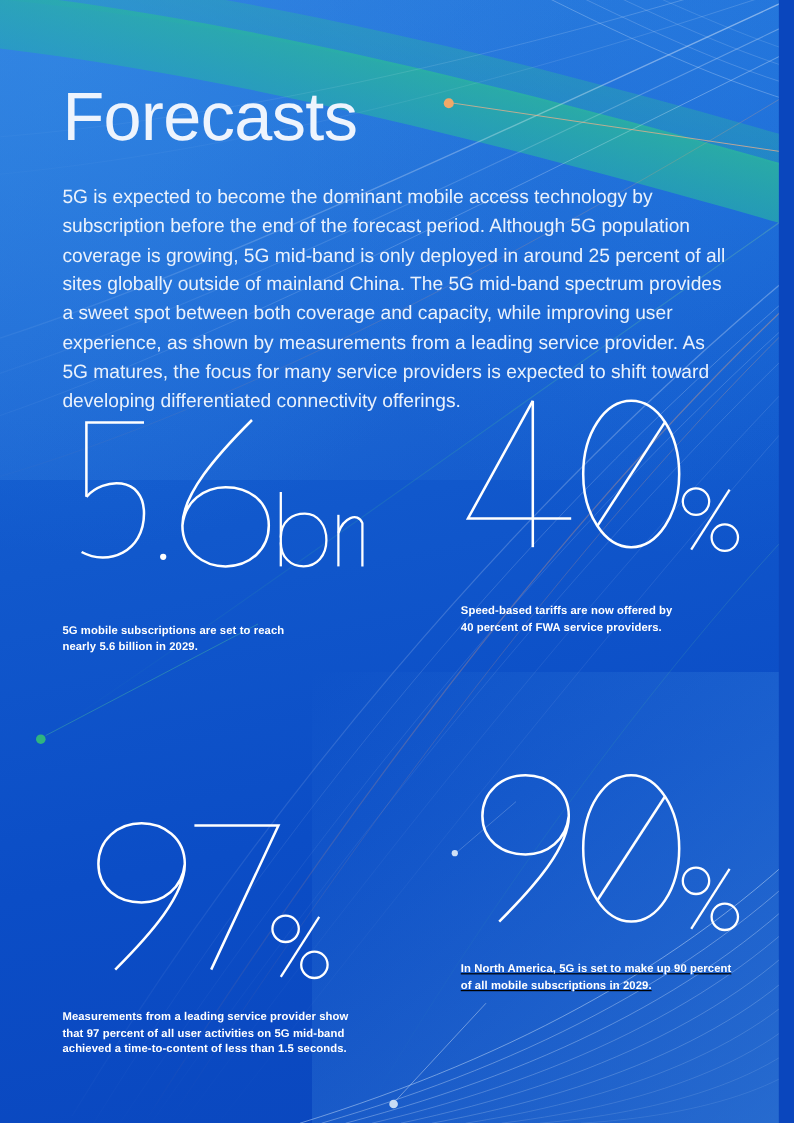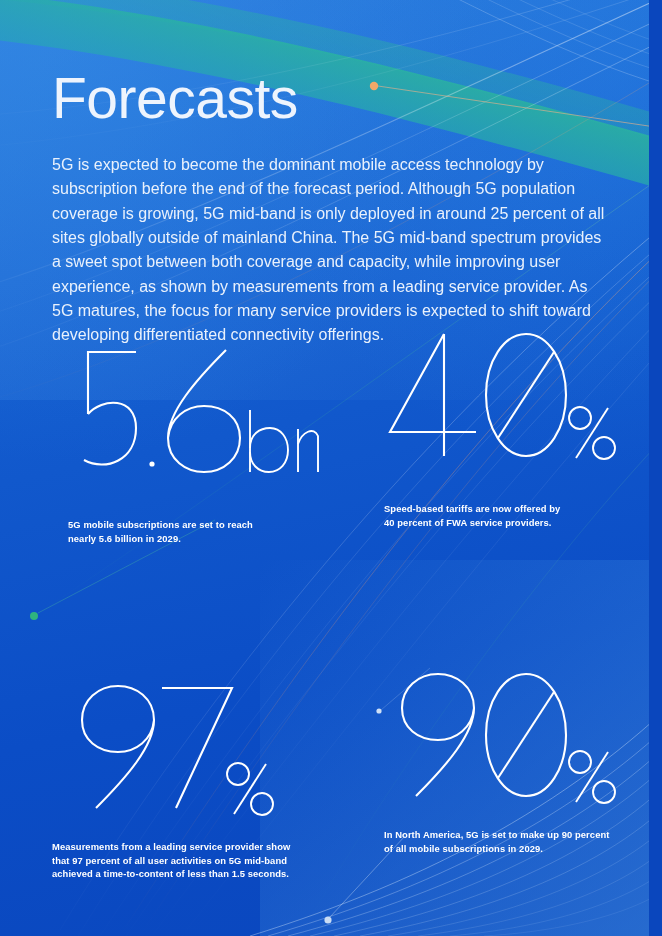--- a/index.html
+++ b/index.html
@@ -40,24 +40,24 @@
 
   
   .stat { position:absolute; }
   .stat-fig { position:relative; height:150px; }
   .stat-fig svg { display:block; overflow:visible; }
   .stat-cap {
     font-size:9.4px; line-height:1.45; font-weight:700;
     color:#ffffff; letter-spacing:0.09px;
     white-space:pre-line;
   }
-  #stat-0 { left:68px;  top:336px; }
+  #stat-0 { left:52px;  top:336px; }
   #stat-1 { left:384px; top:320px; }
   #stat-2 { left:52px;  top:672px; }
-  #stat-3 { left:384px; top:660px; }
+  #stat-3 { left:384px; top:632px;text-decoration:underline; }
   #stat-0 .stat-cap, #stat-1 .stat-cap { margin-top:32px; }
   #stat-2 .stat-cap, #stat-3 .stat-cap { margin-top:18px; }
 </style>
 </head>
 <body>
 
 <div id="page">
 
   <svg id="decor" viewBox="0 0 662 936" xmlns="http://www.w3.org/2000/svg">
     <defs>

